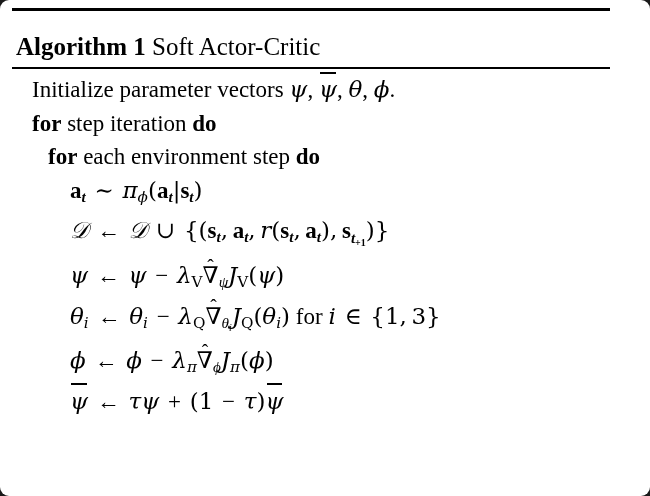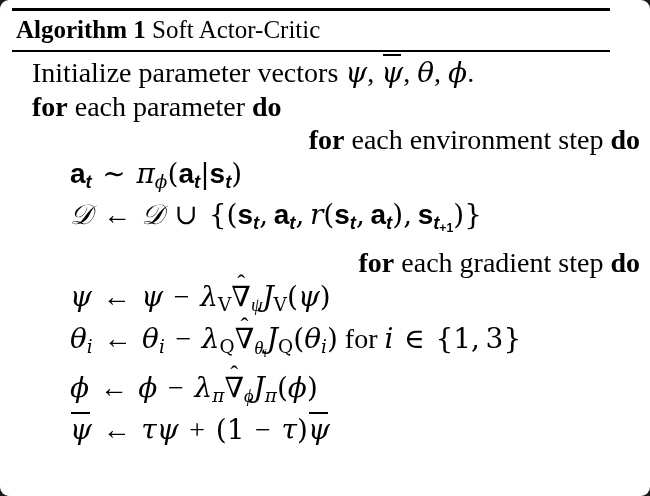--- a/index.html
+++ b/index.html
@@ -35,54 +35,54 @@
     width: 598px;
   }
   .rule-thin {
     height: 2px;
     background: #000;
     width: 598px;
   }
   .caption {
     font-size: 25px;
     line-height: 34px;
-    padding: 2px 0 3px 4px;
+    padding: 19px 0 3px 4px;
     white-space: nowrap;
     font-family: Liberation Serif, serif;
   }
   .caption .algword {
     font-weight: bold;
   }
   .body-lines {
     padding-top: 4px;
     padding-bottom: 4px;
   }
   .line {
-    font-size: 28px;
+    font-size: 23px;
     line-height: 33.5px;
     white-space: nowrap;
     position: relative;
   }
   .ind0 { padding-left: 20px; }
-  .ind1 { padding-left: 36px; text-align: right; }
+  .ind1 { padding-left: 36px; }
   .ind2 { padding-left: 58px; }
 
   .kw { font-weight: bold; }
 
   
   .math {
     font-family: "DejaVu Serif", "Liberation Serif", serif;
     font-style: italic;
   }
   .mathup {
     font-family: "DejaVu Serif", "Liberation Serif", serif;
     font-style: normal;
   }
   .bvec {
-    font-family: Liberation Sans, sans-serif;
+    font-family: Liberation Serif, serif;
     font-style: normal;
     font-weight: bold;
   }
   .cal {
     font-family: "DejaVu Serif", serif;
     font-style: italic;
   }
   sub, .sb {
     font-size: 0.66em;
     vertical-align: -0.28em;
@@ -148,21 +148,21 @@
       <div class="line ind0">
         <span class="rm">Initialize parameter vectors</span>
         <span class="math">ψ</span><span class="rm">,</span>
         <span class="math ovl">ψ</span><span class="rm">,</span>
         <span class="math">θ</span><span class="rm">,</span>
         <span class="math">ϕ</span><span class="rm">.</span>
       </div>
 
       <div class="line ind0">
         <span class="kw">for</span>
-        <span class="rm">each parameter</span>
+        <span class="rm">step iteration</span>
         <span class="kw">do</span>
       </div>
 
       <div class="line ind1">
         <span class="kw">for</span>
         <span class="rm">each environment step</span>
         <span class="kw">do</span>
       </div>
 
       <div class="line ind2">
@@ -174,25 +174,20 @@
 
       <div class="line ind2">
         <span class="cal">𝒟</span>
         <span class="op">←</span>
         <span class="cal">𝒟</span>
         <span class="op">∪</span>
         <span class="mathup">{(</span><span class="bvec">s<span class="sb">t</span></span><span class="mathup">, </span><span class="bvec">a<span class="sb">t</span></span><span class="mathup">, </span><span class="math">r</span><span class="mathup">(</span><span class="bvec">s<span class="sb">t</span></span><span class="mathup">, </span><span class="bvec">a<span class="sb">t</span></span><span class="mathup">), </span><span class="bvec">s<span class="sb">t<span class="sb-up">+1</span></span></span><span class="mathup">)}</span>
       </div>
 
 
-      <div class="line ind1">
-        <span class="kw">for</span>
-        <span class="rm">each gradient step</span>
-        <span class="kw">do</span>
-      </div>
 
       <div class="line ind2">
         <span class="math">ψ</span>
         <span class="op">←</span>
         <span class="math">ψ</span>
         <span class="op">−</span>
         <span class="math">λ<span class="sb-up">V</span></span><span class="hatnabla"><span class="hat">ˆ</span>∇</span><span class="sb">ψ</span><span class="math">J<span class="sb-up">V</span></span><span class="mathup">(</span><span class="math">ψ</span><span class="mathup">)</span>
       </div>
 
       <div class="line ind2">

